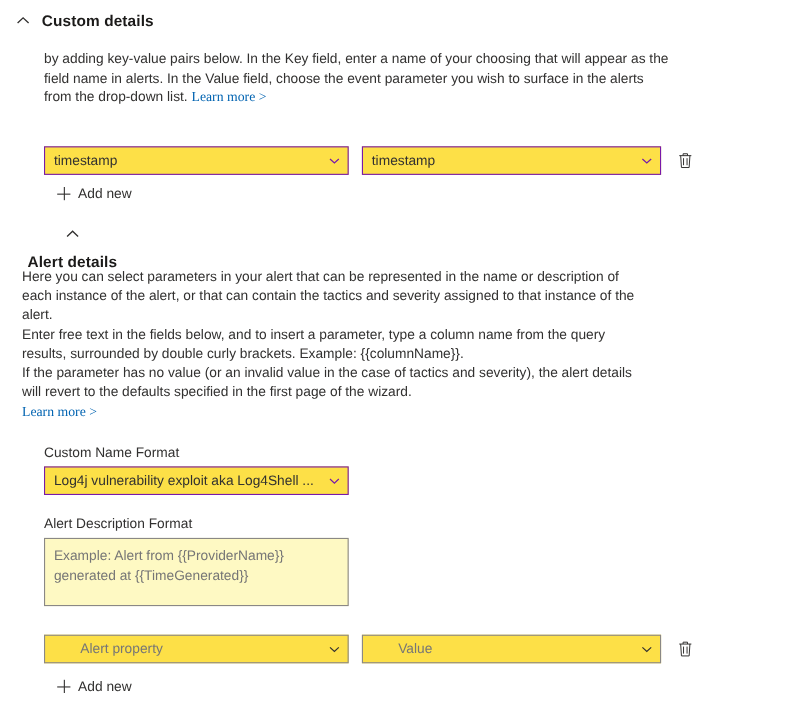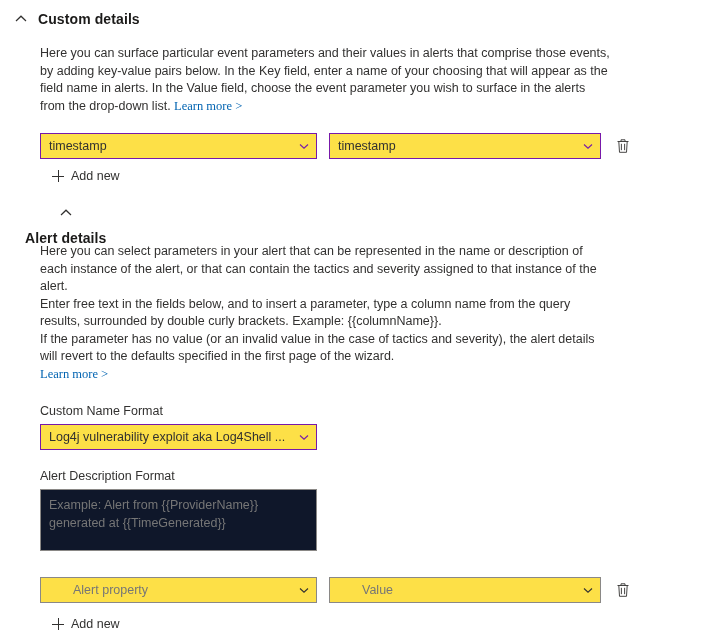--- a/index.html
+++ b/index.html
@@ -153,21 +153,21 @@
     font-size: 12.5px;
     color: #323130;
   }
 
   .textarea-box {
     margin-left: 40px;
     width: 277px;
     height: 62px;
     box-sizing: border-box;
     border: 1px solid #8a8886;
-    background: #0f172a;
+    background: #fef9c3;
     padding: 6px 8px;
     font-size: 12.5px;
     color: #767676;
     line-height: 18px;
     overflow: hidden;
     cursor: text;
   }
 </style>
 </head>
 <body>
@@ -177,21 +177,20 @@
   <div class="section-header" style="position:absolute; left:0; top:11px;">
     <span class="chevron">
       <svg width="14" height="14" viewBox="0 0 14 14">
           <path d="M2 9 L7 4.2 L12 9" fill="none" stroke="#323130" stroke-width="1.2"></path>
         </svg>
     </span>
     <span class="section-title">Custom details</span>
   </div>
 
   <div class="body-block" style="position:absolute; left:0; top:45px; width:718px; box-sizing:border-box;">
-    <p>Here you can surface particular event parameters and their values in alerts that comprise those events,</p>
     <p>by adding key-value pairs below. In the Key field, enter a name of your choosing that will appear as the</p>
     <p>field name in alerts. In the Value field, choose the event parameter you wish to surface in the alerts</p>
     <p>
       <span>from the drop-down list.</span>
       <a class="link" href="#">Learn more &gt;</a>
     </p>
   </div>
 
   <div class="pair-row" style="position:absolute; left:0; top:133px;">
     <div class="field field-purple w-key">
@@ -225,21 +224,21 @@
 
   <div class="section-header" style="position:absolute; left:11px; top:206px;flex-direction:column;">
     <span class="chevron">
       <svg width="14" height="14" viewBox="0 0 14 14">
           <path d="M2 9 L7 4.2 L12 9" fill="none" stroke="#323130" stroke-width="1.2"></path>
         </svg>
     </span>
     <span class="section-title">Alert details</span>
   </div>
 
-  <div class="body-block" style="position:absolute; left:0; top:243px; width:703px; box-sizing:border-box;">
+  <div class="body-block" style="position:absolute; left:0; top:243px; width:703px; box-sizing:border-box;padding-left:20px;">
     <p>Here you can select parameters in your alert that can be represented in the name or description of</p>
     <p>each instance of the alert, or that can contain the tactics and severity assigned to that instance of the</p>
     <p>alert.</p>
     <p>Enter free text in the fields below, and to insert a parameter, type a column name from the query</p>
     <p>results, surrounded by double curly brackets. Example: {{columnName}}.</p>
     <p>If the parameter has no value (or an invalid value in the case of tactics and severity), the alert details</p>
     <p>will revert to the defaults specified in the first page of the wizard.</p>
     <p>
       <a class="link" href="#">Learn more &gt;</a>
     </p>

